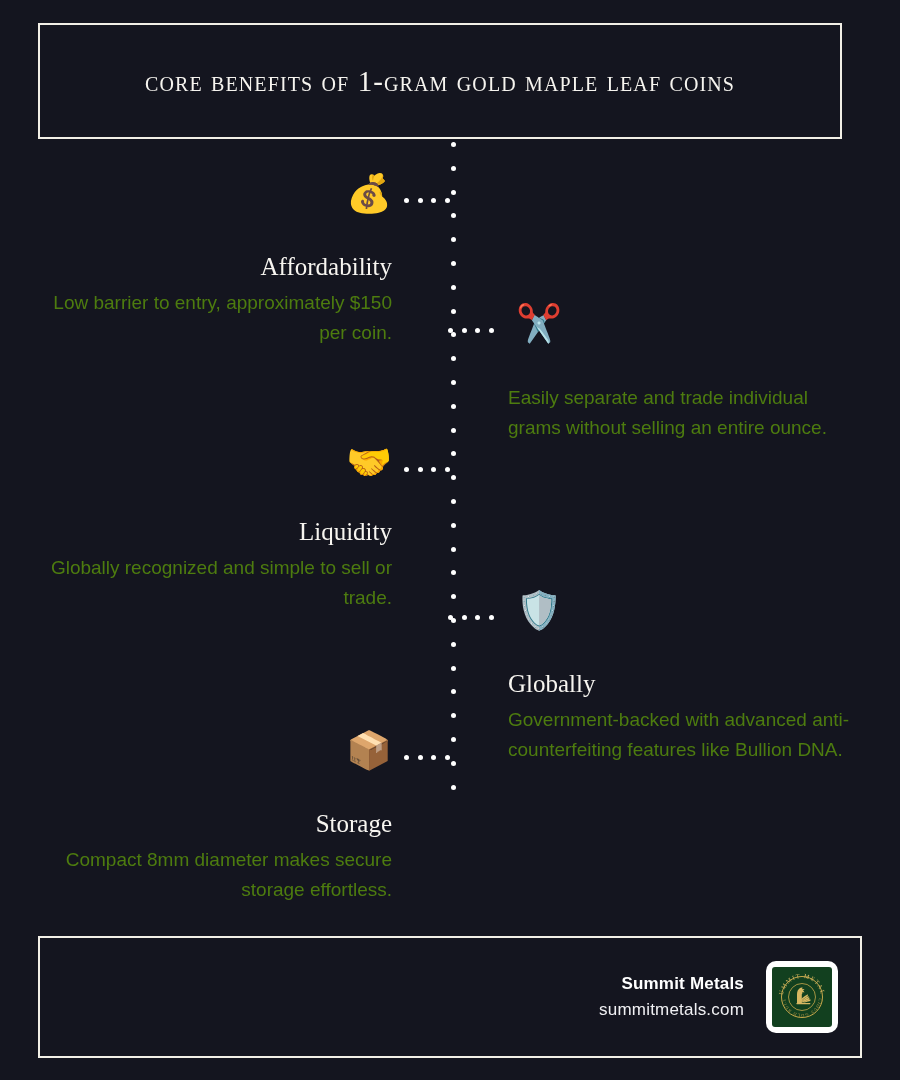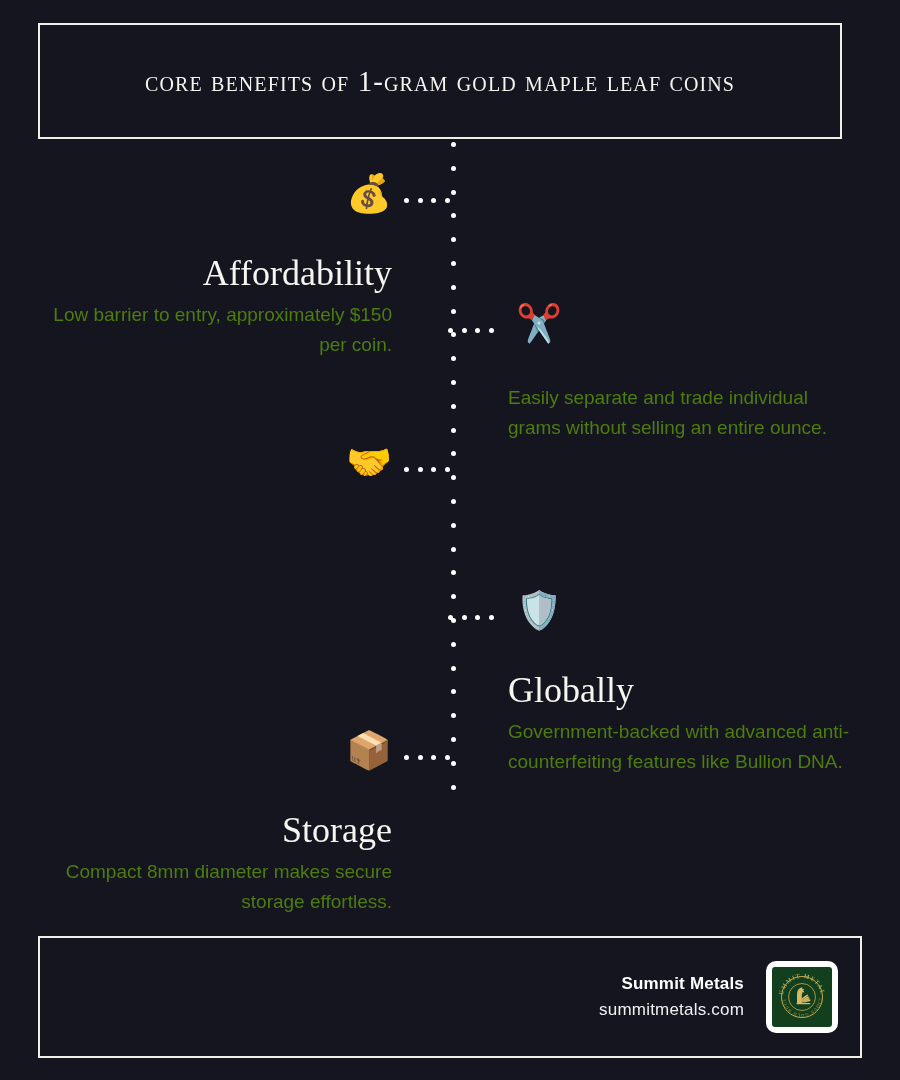--- a/index.html
+++ b/index.html
@@ -78,21 +78,21 @@
 
   .block .icon {
     position: absolute;
     font-size: 37px;
     line-height: 1;
     top: 0;
   }
 
   .block .heading {
     font-family: "Liberation Serif", serif;
-    font-size: 36px;
+    font-size: 25px;
     color: #f7f5f0;
     line-height: 1.15;
     white-space: nowrap;
   }
 
   .block .body {
     font-family: "Liberation Sans", sans-serif;
     font-size: 19px;
     color: #4d7c0f;
     line-height: 30px;
@@ -237,20 +237,24 @@
 
   <div class="block left-text" style="left:508px; top:305px; width:358px;">
     <span class="icon" style="left:8px; top:0;">✂️</span>
     <div style="margin-top:78px;">
       <div class="body">Easily separate and trade individual grams without selling an entire ounce.</div>
     </div>
   </div>
 
   <div class="block right-text" style="left:42px; top:444px; width:350px;">
     <span class="icon" style="right:0; top:0;">🤝</span>
+    <div style="margin-top:74px;">
+      <div class="heading">Liquidity</div>
+      <div class="body">Globally recognized and simple to sell or trade.</div>
+    </div>
   </div>
 
   <div class="block left-text" style="left:508px; top:592px; width:358px;">
     <span class="icon" style="left:8px; top:0;">🛡️</span>
     <div style="margin-top:78px;">
       <div class="heading">Globally</div>
       <div class="body">Government-backed with advanced anti-counterfeiting features like Bullion DNA.</div>
     </div>
   </div>
 

